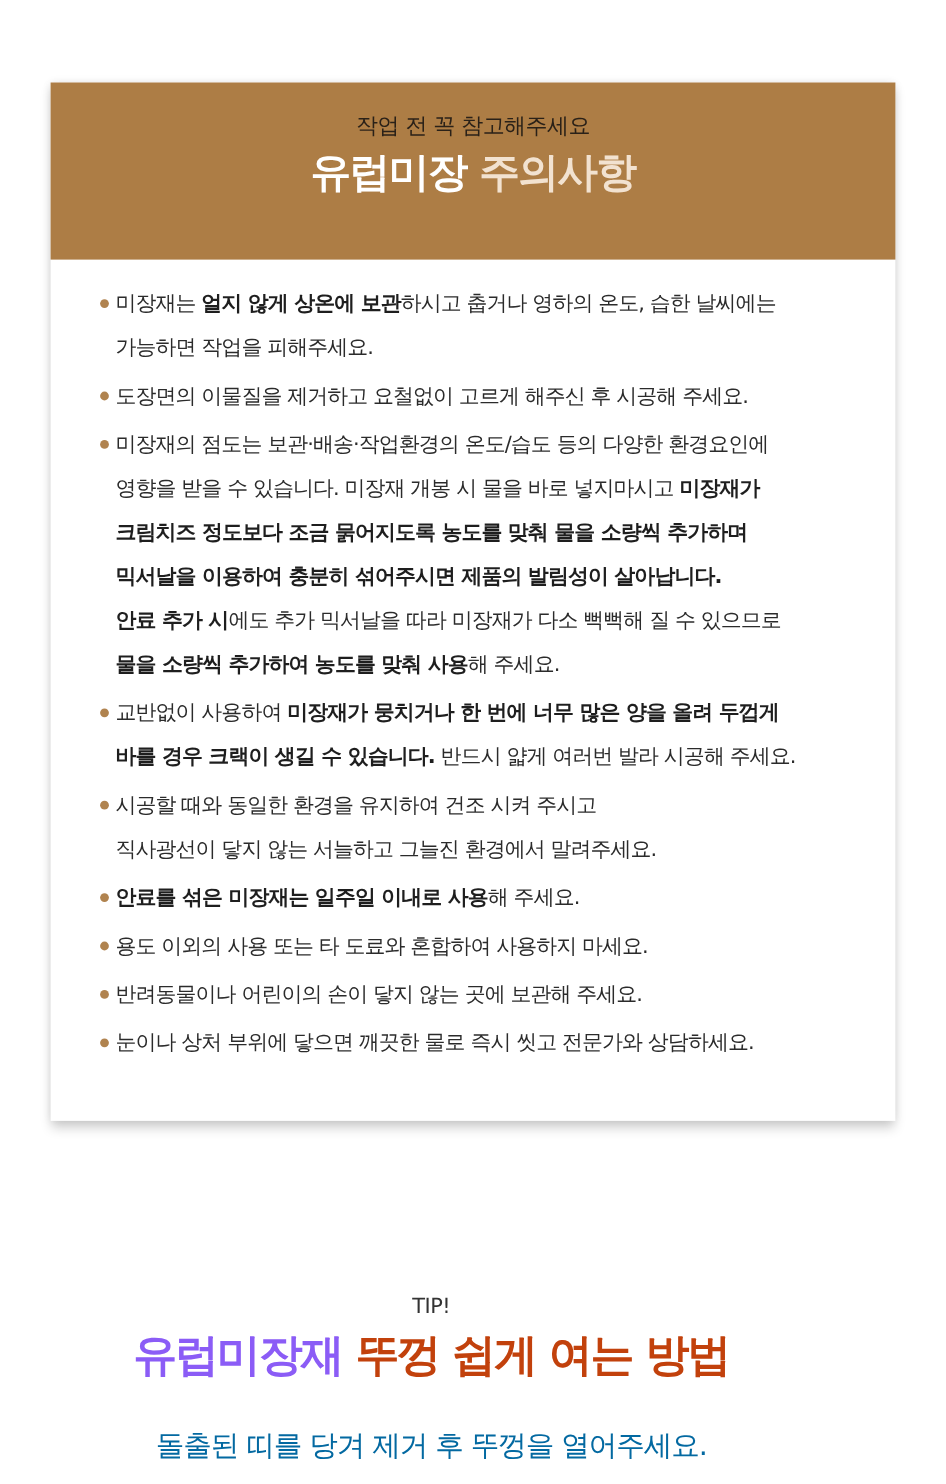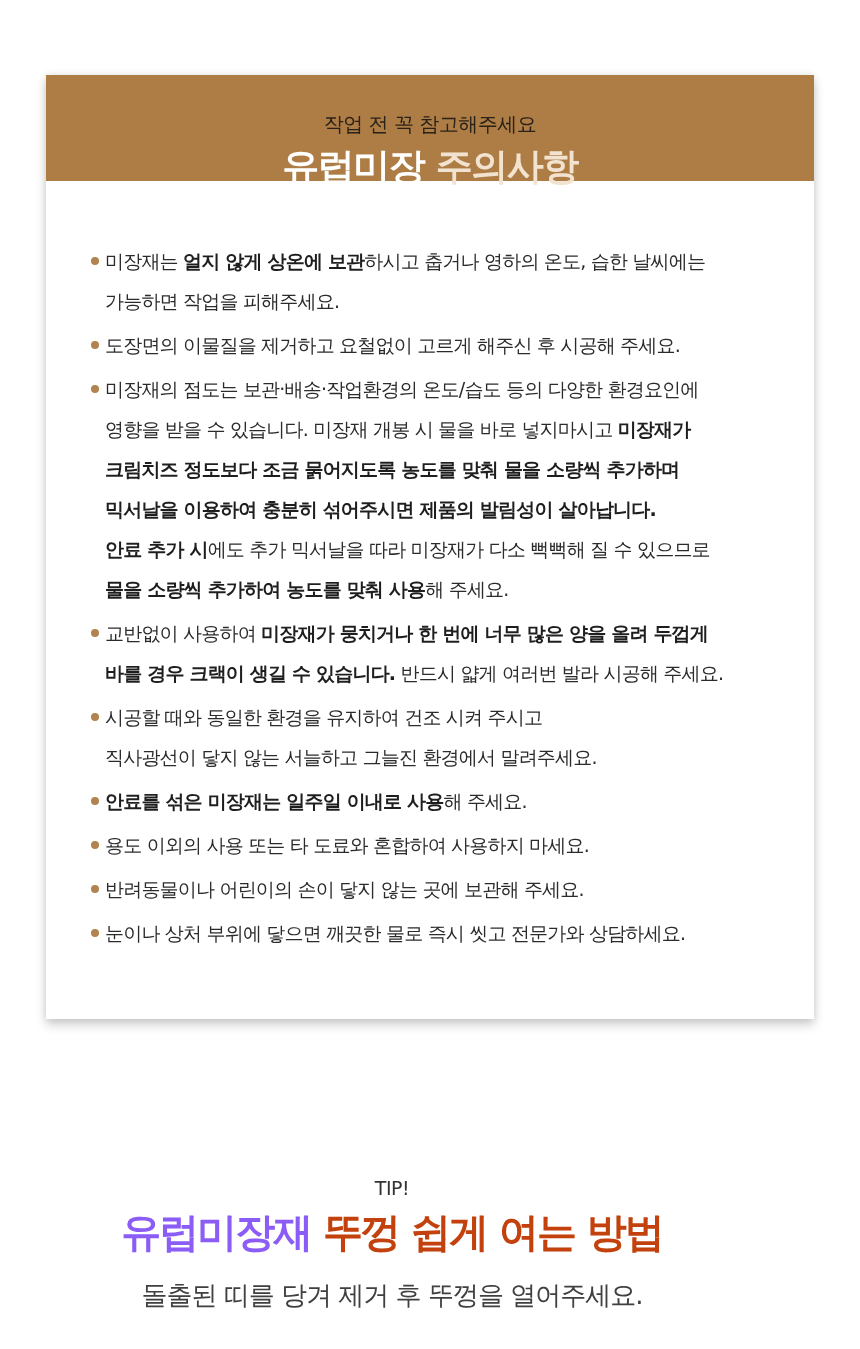--- a/index.html
+++ b/index.html
@@ -5,51 +5,51 @@
   * { box-sizing: border-box; margin: 0; padding: 0; }
   html, body { width: 860px; height: 1349px; background: #ffffff; overflow: hidden; }
   body { font-family: "DejaVu Sans", "Liberation Sans", sans-serif; color: #222; position: relative; }
 
   .card {
     position: absolute; left: 46px; top: 75px; width: 768px; height: 944px;
     background: #ffffff;
     box-shadow: 0 6px 10px rgba(0,0,0,0.18), 0 0 8px rgba(0,0,0,0.10);
   }
   .card-header {
-    height: 106px; background: #ad7d45; text-align: center; padding-top: 35px;
+    height: 161px; background: #ad7d45; text-align: center; padding-top: 25px;
   }
   .card-subtitle {
     font-size: 20px; color: #2a2118; letter-spacing: -0.5px; line-height: 28px;
   }
   .card-title {
     margin-top: 6px; font-size: 37px; font-weight: bold; letter-spacing: -1.5px; line-height: 46px;
   }
   .card-title .t-white { color: #ffffff; }
   .card-title .t-cream { color: #f2e2d0; }
 
-  .notes { list-style: none; padding: 60px 0 0 42px; width: 740px; }
+  .notes { list-style: none; padding: 20px 0 0 42px; width: 740px; }
   .note {
     position: relative; padding-left: 17px; font-size: 19px; line-height: 40px;
     letter-spacing: -0.8px; color: #2b2b2b; margin-bottom: 4px; white-space: nowrap;
   }
   .note .bullet {
     position: absolute; left: 3px; top: 16px; width: 8px; height: 8px; border-radius: 50%;
     background: #b0834f;
   }
   .note b { font-weight: bold; color: #1e1e1e; }
   .note .line { display: block; }
 
   .tip { position: absolute; left: 0; top: 1175px; width: 784px; text-align: center; }
   .tip-label { font-size: 19px; color: #333; line-height: 26px; letter-spacing: -0.5px; }
   .tip-title {
     font-size: 40px; font-weight: bold; letter-spacing: -2px; line-height: 54px; margin-top: 4px;
   }
   .tip-title .t-dark { color: #8b5cf6; }
   .tip-title .t-brown { color: #c2410c; }
-  .tip-desc { font-size: 26px; color: #404040; letter-spacing: -1px; margin-top: 18px; line-height: 36px; }
+  .tip-desc { font-size: 26px; color: #0369a1; letter-spacing: -1px; margin-top: 38px; line-height: 36px; }
 </style>
 </head>
 <body>
 
 <div class="card">
   <div class="card-header">
     <div class="card-subtitle">작업 전 꼭 참고해주세요</div>
     <div class="card-title">
       <span class="t-white">유럽미장</span>
       <span class="t-cream">주의사항</span>

